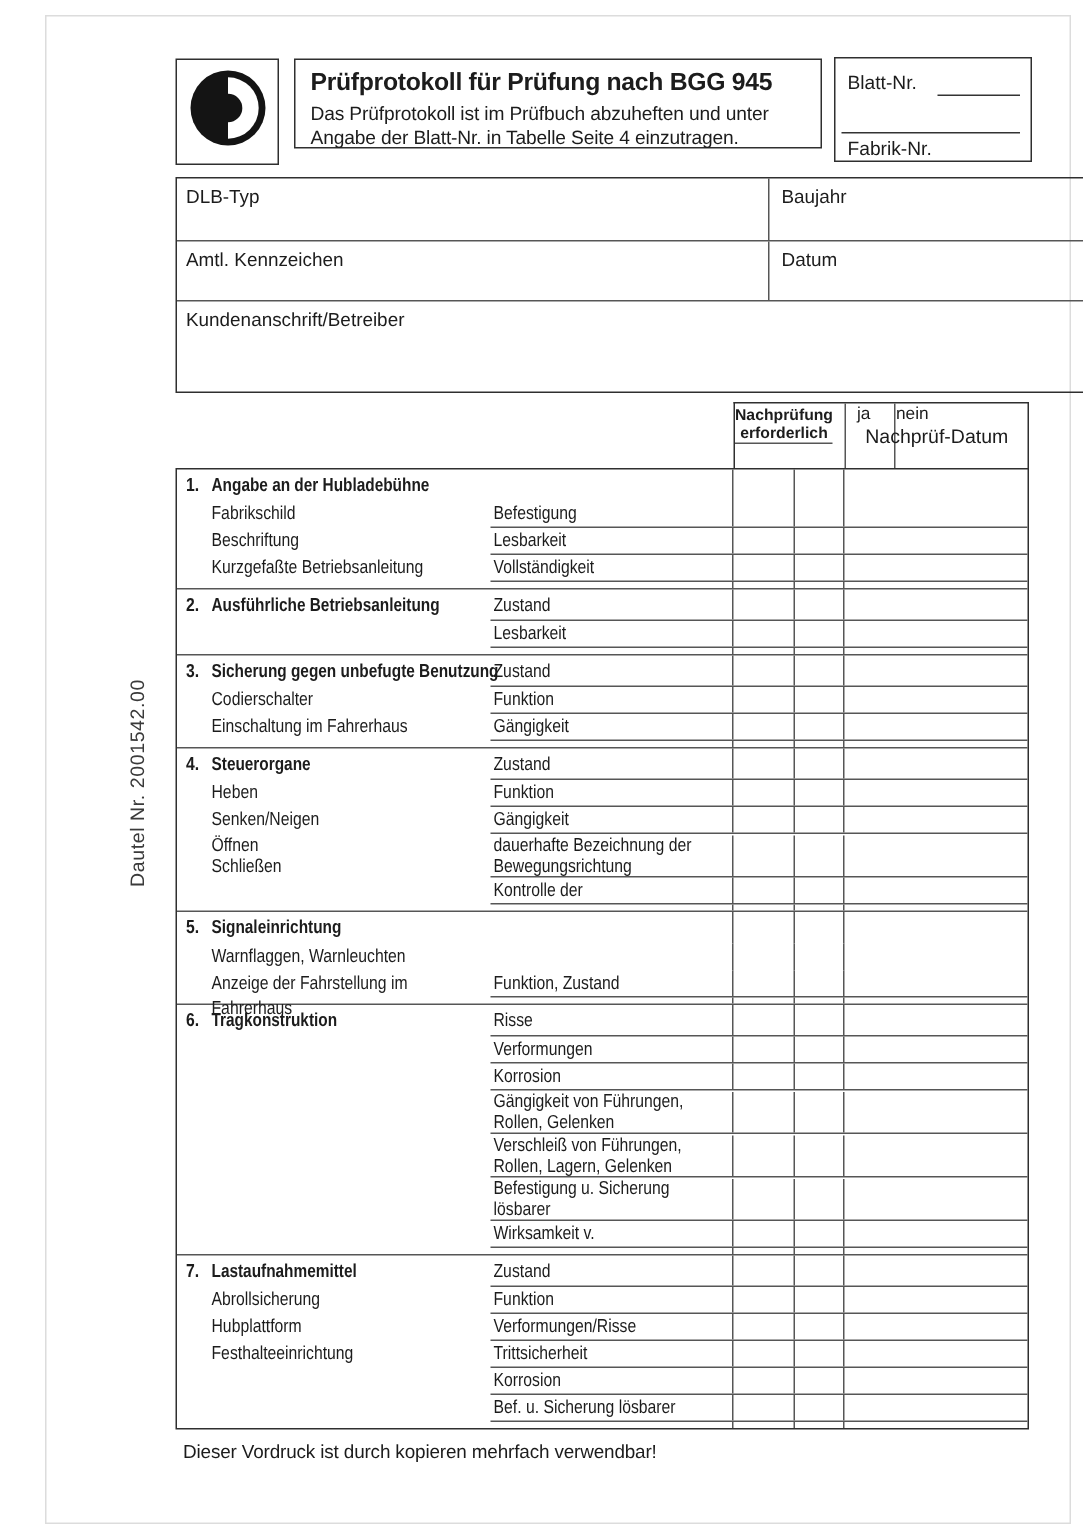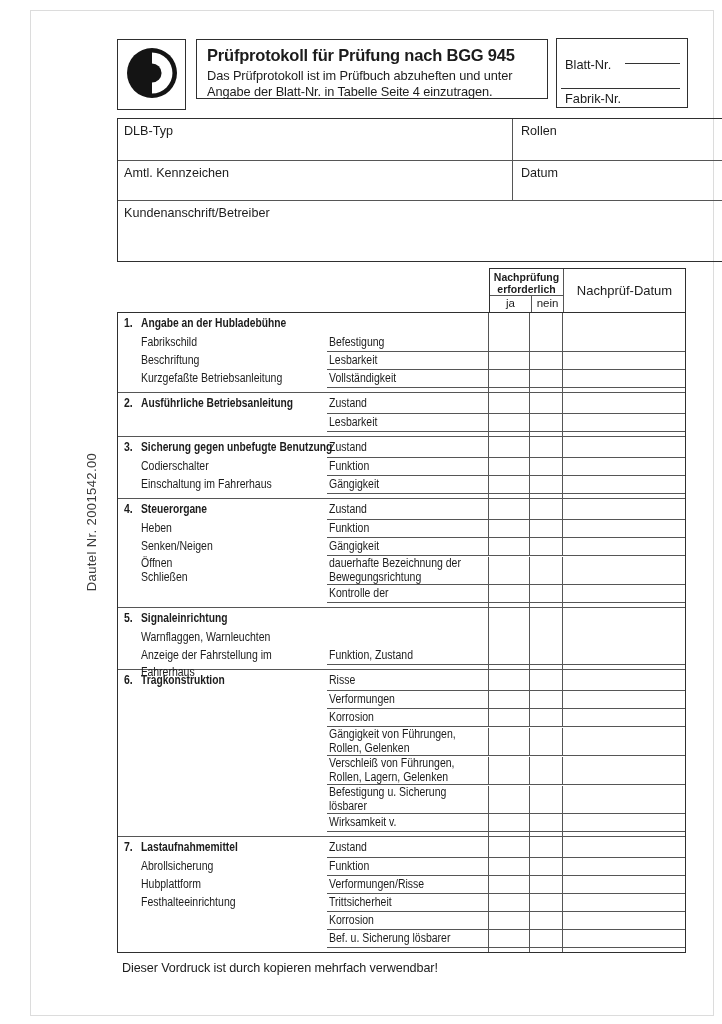--- a/index.html
+++ b/index.html
@@ -16,40 +16,40 @@
   
   .logo-box{position:absolute;left:117px;top:39px;width:69px;height:71px;
         border:1.5px solid #2f2f2f;box-sizing:border-box;display:flex;align-items:center;justify-content:center;}
   .title-box{position:absolute;left:196px;top:39px;width:352px;height:60px;
         border:1.5px solid #2f2f2f;box-sizing:border-box;padding:6px 0 0 10px;}
   .form-title{font-size:16.5px;font-weight:bold;letter-spacing:-.2px;white-space:nowrap;}
   .form-sub{font-size:12.8px;line-height:15.5px;letter-spacing:-.1px;white-space:nowrap;margin-top:3px;}
   .form-sub + .form-sub{margin-top:0;}
   .blatt-box{position:absolute;left:556px;top:38px;width:132px;height:70px;
         border:1.5px solid #2f2f2f;box-sizing:border-box;font-size:12.8px;}
-  .blatt-label{position:absolute;left:8px;top:8px;margin-top:10px;}
+  .blatt-label{position:absolute;left:8px;top:8px;}
   .blatt-line{position:absolute;left:68px;right:7px;top:24px;border-bottom:1px solid #333;}
   .fabrik-line{position:absolute;left:4px;right:7px;top:49px;border-bottom:1px solid #333;}
   .fabrik-label{position:absolute;left:8px;top:52px;}
 
   
   .info-grid{position:absolute;left:117px;top:118px;width:633px;
         border:1.5px solid #2f2f2f;box-sizing:border-box;font-size:12.6px;}
   .info-row{position:relative;box-sizing:border-box;}
   .info-row.r1{height:42px;border-bottom:1px solid #565656;}
   .info-row.r2{height:40px;border-bottom:1px solid #565656;}
   .info-row.r3{height:60px;}
   .info-cell-l{position:absolute;left:6px;top:5px;}
   .info-div{position:absolute;left:394px;top:0;bottom:0;border-left:1px solid #565656;}
   .info-cell-r{position:absolute;left:403px;top:5px;}
 
   
   .chk-header{position:absolute;left:489px;top:268px;width:197px;height:44px;box-sizing:border-box;
         border:1.5px solid #2f2f2f;border-bottom:none;display:flex;}
-  .chk-left{width:74px;box-sizing:border-box;border-right:1px solid #565656;display:flex;flex-direction:column;}
+  .chk-left{width:74px;box-sizing:border-box;border-right:1px solid #565656;display:flex;flex-direction:row;}
   .chk-recheck{height:27px;box-sizing:border-box;border-bottom:1px solid #565656;
         font-size:10.5px;font-weight:bold;line-height:12px;text-align:center;padding-top:2px;}
   .chk-janein{flex:1;display:flex;font-size:11.5px;}
   .chk-ja{width:41px;box-sizing:border-box;text-align:center;line-height:15px;}
   .chk-nein{flex:1;box-sizing:border-box;border-left:1px solid #565656;text-align:center;line-height:15px;}
   .chk-date{flex:1;display:flex;align-items:center;justify-content:center;font-size:13px;}
 
   
   .tbl{position:absolute;left:117px;top:312px;width:569px;box-sizing:border-box;
         border:1.5px solid #2f2f2f;font-size:12.5px;}
@@ -102,21 +102,21 @@
     <span class="blatt-label">Blatt-Nr.</span>
     <span class="blatt-line"></span>
     <span class="fabrik-line"></span>
     <span class="fabrik-label">Fabrik-Nr.</span>
   </div>
 
   <div class="info-grid">
     <div class="info-row r1">
       <span class="info-cell-l">DLB-Typ</span>
       <span class="info-div"></span>
-      <span class="info-cell-r">Rollen</span>
+      <span class="info-cell-r">Baujahr</span>
     </div>
     <div class="info-row r2">
       <span class="info-cell-l">Amtl. Kennzeichen</span>
       <span class="info-div"></span>
       <span class="info-cell-r">Datum</span>
     </div>
     <div class="info-row r3">
       <span class="info-cell-l">Kundenanschrift/Betreiber</span>
     </div>
   </div>

